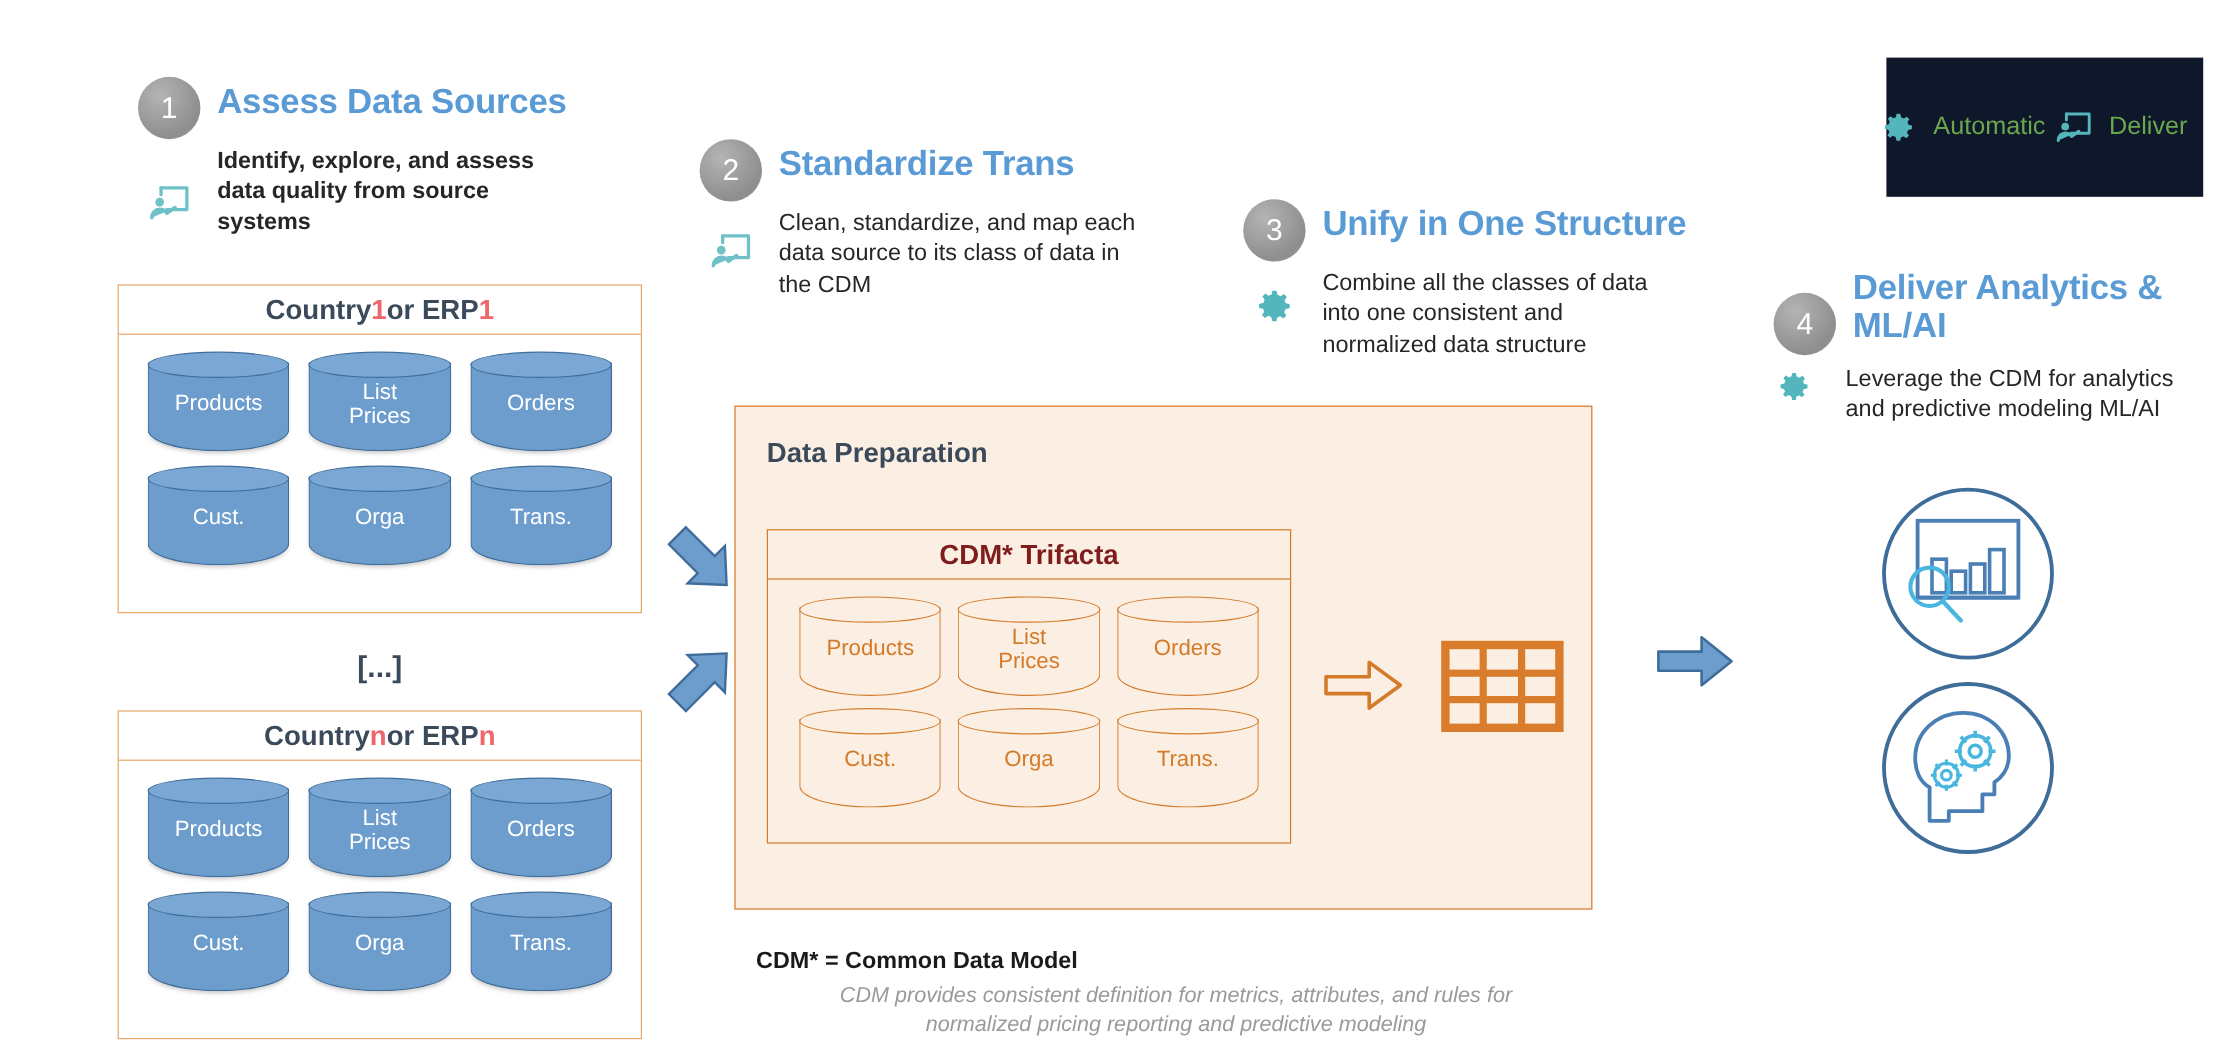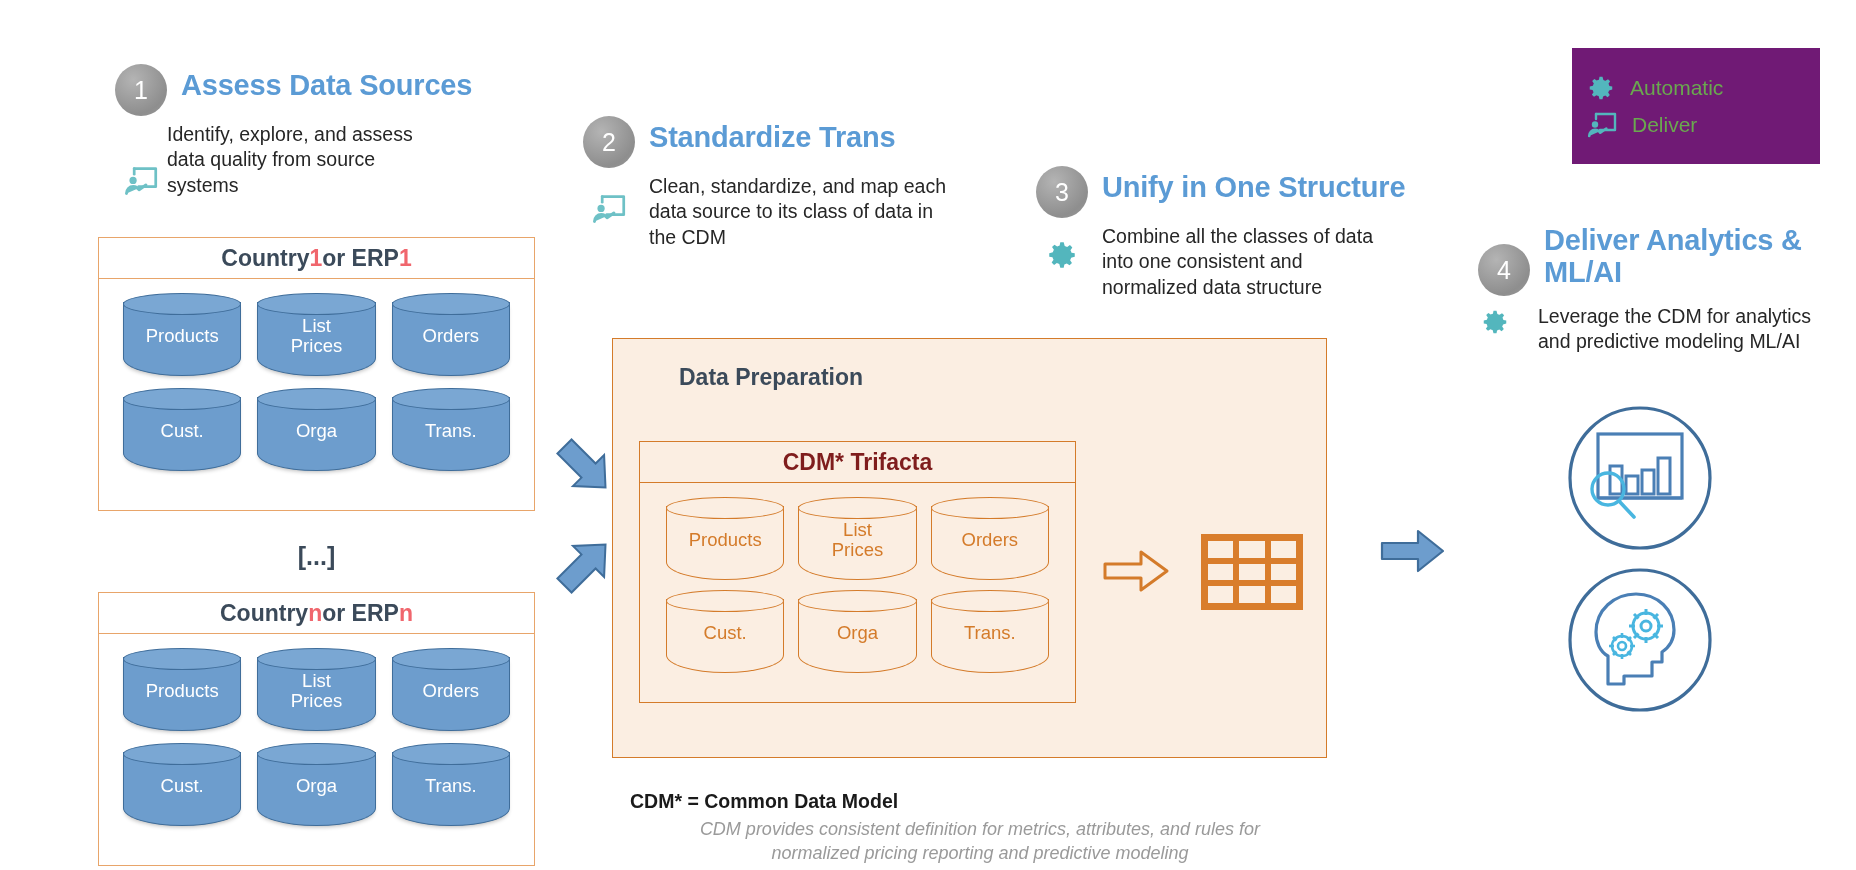--- a/index.html
+++ b/index.html
@@ -20,22 +20,22 @@
   }
   .step-desc{
     color:#262626;font-size:19.5px;line-height:1.3;white-space:pre-line;
   }
 
   
   .ico{display:block;}
 
   
   .legend-box{
-    background:#701a75;padding:8px 16px 8px 14px;
-    display:flex;flex-direction:column;gap:7px;justify-content:center;
+    background:#0f172a;padding:8px 32px 8px 14px;
+    display:flex;flex-direction:row;gap:7px;justify-content:center;
   }
   .legend-row{display:flex;align-items:center;gap:14px;}
   .legend-label{color:#6aa84f;font-size:21px;}
 
   
   .src-box{border:1.6px solid #e8a56a;background:#ffffff;box-sizing:border-box;}
   .src-head{
     border-bottom:1.4px solid #e8a56a;height:40px;
     display:flex;align-items:center;justify-content:center;
     font-weight:bold;font-size:23px;color:#3b4a5a;
@@ -122,21 +122,21 @@
     </span>
     <span class="legend-label">Deliver</span>
   </div>
 </div>
 
 <div class="abs" style="left:115px;top:64px;">
   <div style="display:flex;align-items:flex-start;gap:14px;">
     <div class="step-circle">1</div>
     <div class="step-title" style="margin-top:5px;">Assess Data Sources</div>
   </div>
-  <div style="display:flex;align-items:flex-end;margin-top:6px;">
+  <div style="display:flex;align-items:center;gap:14px;margin-top:6px;font-weight:bold;">
     <div style="width:52px;display:flex;justify-content:center;padding-top:18px;">
       <svg class="ico" width="38" height="34" viewBox="0 0 32 30" fill="none">
         <path d="M10 4H29V20H14" stroke="#6ec1c6" stroke-width="2.4" stroke-linecap="round" stroke-linejoin="round"></path>
         <path d="M10 4v5" stroke="#6ec1c6" stroke-width="2.4" stroke-linecap="round"></path>
         <circle cx="9" cy="14.5" r="3.2" fill="#6ec1c6"></circle>
         <path d="M3.2 26c0-3.6 2.6-6.2 5.9-6.2 2.3 0 4.1 1.1 5.2 2.9l6-4.2" stroke="#6ec1c6" stroke-width="2.6" stroke-linecap="round" stroke-linejoin="round" fill="#6ec1c6"></path>
       </svg>
     </div>
     <div class="step-desc">Identify, explore, and assess
 data quality from source
@@ -294,21 +294,21 @@
   </svg>
 </div>
 <div class="abs" style="left:550px;top:530px;">
   <svg width="70" height="70" viewBox="0 0 70 70">
     <g transform="rotate(-45 35 35)">
       <path d="M6 25h34V13l24 22-24 22V45H6z" fill="#6d9dcd" stroke="#3f6d9a" stroke-width="2"></path>
     </g>
   </svg>
 </div>
 
-<div class="abs prep-box" style="left:612px;top:338px;width:715px;height:420px;padding-left:40px;">
+<div class="abs prep-box" style="left:612px;top:338px;width:715px;height:420px;">
   <div class="prep-title" style="margin:25px 0 0 26px;">Data Preparation</div>
 
   <div class="abs cdm-box" style="left:26px;top:102px;width:437px;height:262px;">
     <div class="cdm-head">CDM* Trifacta</div>
     <div class="cdm-grid">
       <div class="cyl cyl-o">
           <div class="body"></div>
           <div class="top"></div>
           <div class="lbl">Products</div>
         </div>

